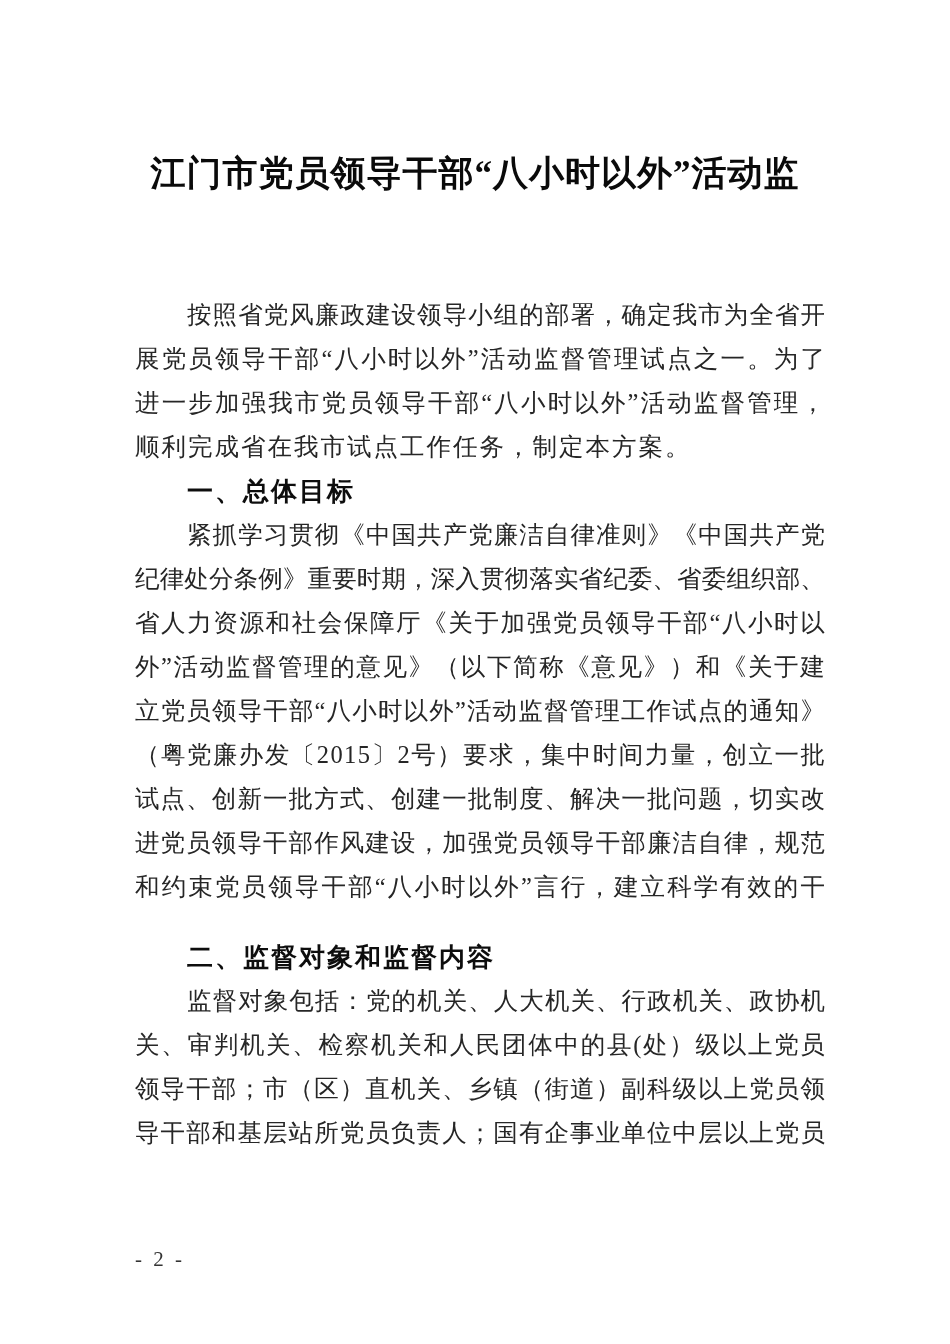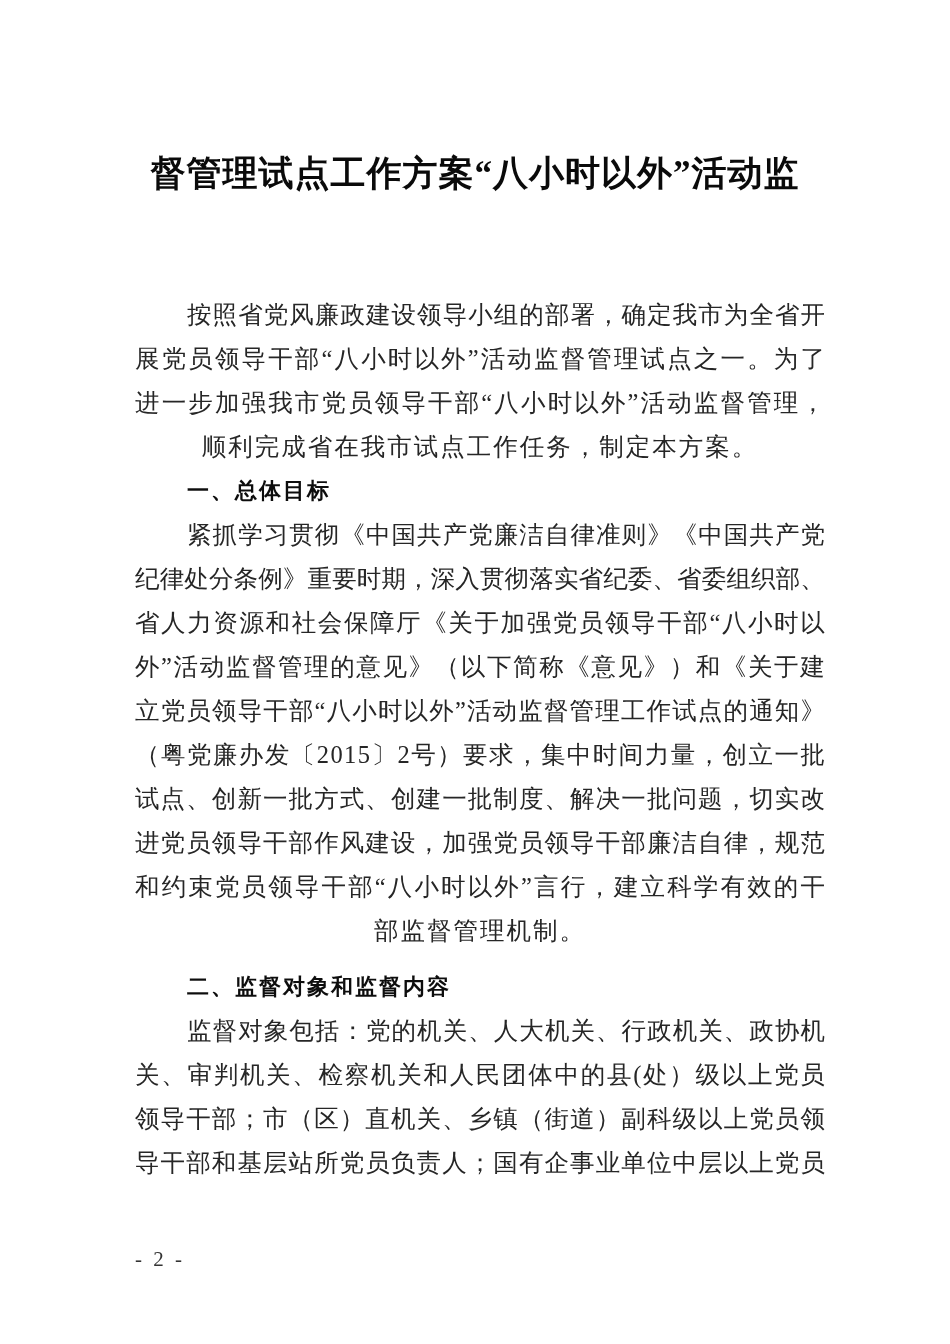--- a/index.html
+++ b/index.html
@@ -48,54 +48,54 @@
   .jline {
     display: flex;
     justify-content: space-between;
     align-items: center;
   }
   .jline span { display: inline-block; }
   .first {
     padding-left: 52px; 
   }
   .lastline {
-    text-align: center;
+    text-align: left;
     letter-spacing: 2px;
   }
   .heading {
     height: 44px;
     line-height: 44px;
     padding-left: 52px;
     font-family: "Liberation Sans", sans-serif;
     font-weight: 700;
-    font-size: 22px;
+    font-size: 26px;
     color: #0d0d0d;
     letter-spacing: 2px;
   }
   .heading.h2 {
-    margin-top: 12px;
+    margin-top: 26px;
   }
   
   .pageno {
     position: absolute;
     left: 135px;
     top: 1247px;
     font-size: 21px;
     letter-spacing: 3px;
     color: #333333;
     font-family: "Liberation Serif", serif;
   }
 </style>
 </head>
 <body>
 
 <div class="page">
 
   <header class="title">
-    <div class="title-line">督管理试点工作方案“八小时以外”活动监</div>
+    <div class="title-line">江门市党员领导干部“八小时以外”活动监</div>
   </header>
 
   <main class="docbody">
 
     <div class="line jline first">
         <span>按</span>
         <span>照</span>
         <span>省</span>
         <span>党</span>
         <span>风</span>
@@ -438,21 +438,20 @@
         <span>，</span>
         <span>建</span>
         <span>立</span>
         <span>科</span>
         <span>学</span>
         <span>有</span>
         <span>效</span>
         <span>的</span>
         <span>干</span>
       </div>
-    <div class="line lastline">部监督管理机制。</div>
 
     <div class="heading h2">二、监督对象和监督内容</div>
 
     <div class="line jline first">
         <span>监</span>
         <span>督</span>
         <span>对</span>
         <span>象</span>
         <span>包</span>
         <span>括</span>

